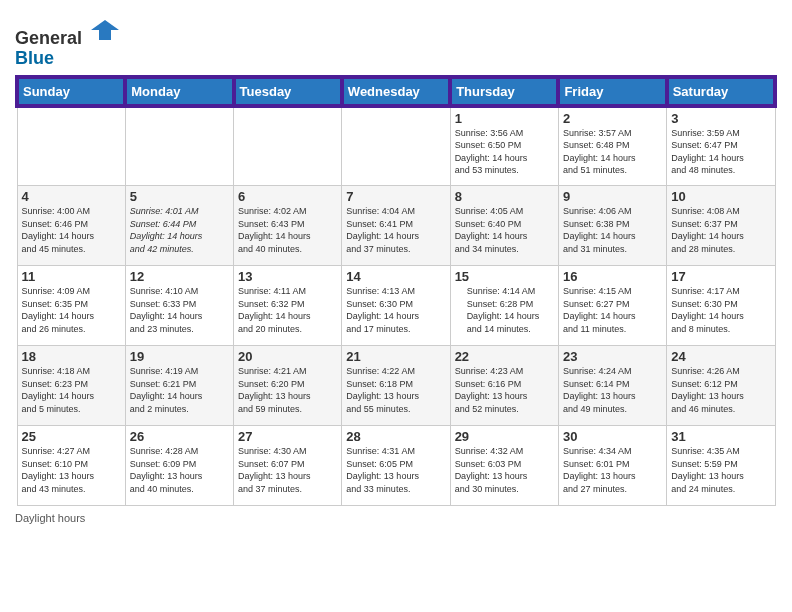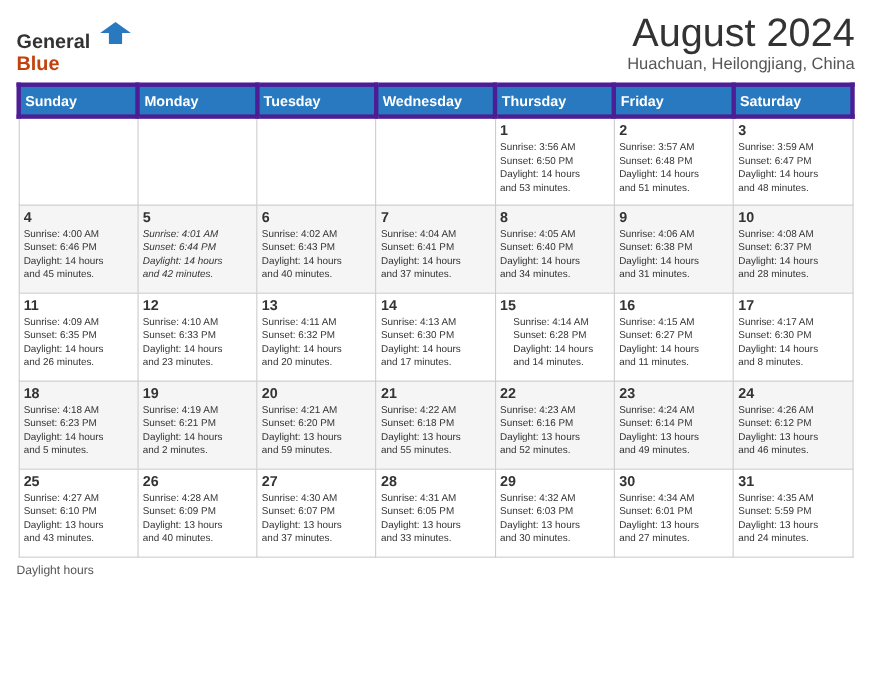--- a/index.html
+++ b/index.html
@@ -23,21 +23,21 @@
     }
     .logo-text-general {
       font-size: 18px;
       font-weight: bold;
       color: #333;
       line-height: 1.1;
     }
     .logo-text-blue {
       font-size: 18px;
       font-weight: bold;
-      color: #c2410c;
+      color: #0369a1;
       line-height: 1.1;
     }
     .logo-icon {
       width: 28px;
       height: 28px;
       margin-left: 4px;
     }
     .title-area {
       text-align: right;
     }
@@ -109,24 +109,20 @@
         <span class="logo-text-general">General</span>
         <svg class="logo-icon" viewBox="0 0 28 28">
           <polygon points="14,4 28,14 20,14 20,24 8,24 8,14 0,14" fill="#2979c0"></polygon>
         </svg>
       </div>
       <div>
         <span class="logo-text-blue">Blue</span>
       </div>
     </div>
   </div>
-  <div class="title-area">
-    <div class="calendar-title">August 2024</div>
-    <div class="calendar-subtitle">Huachuan, Heilongjiang, China</div>
-  </div>
 </div>
 
 <table>
   <thead>
     <tr>
     <th>Sunday</th>
         <th>Monday</th>
         <th>Tuesday</th>
         <th>Wednesday</th>
         <th>Thursday</th>

